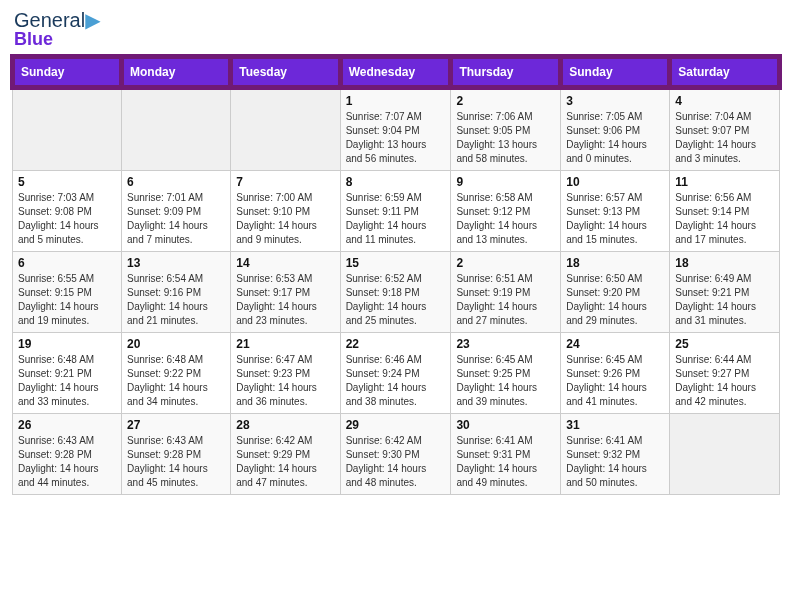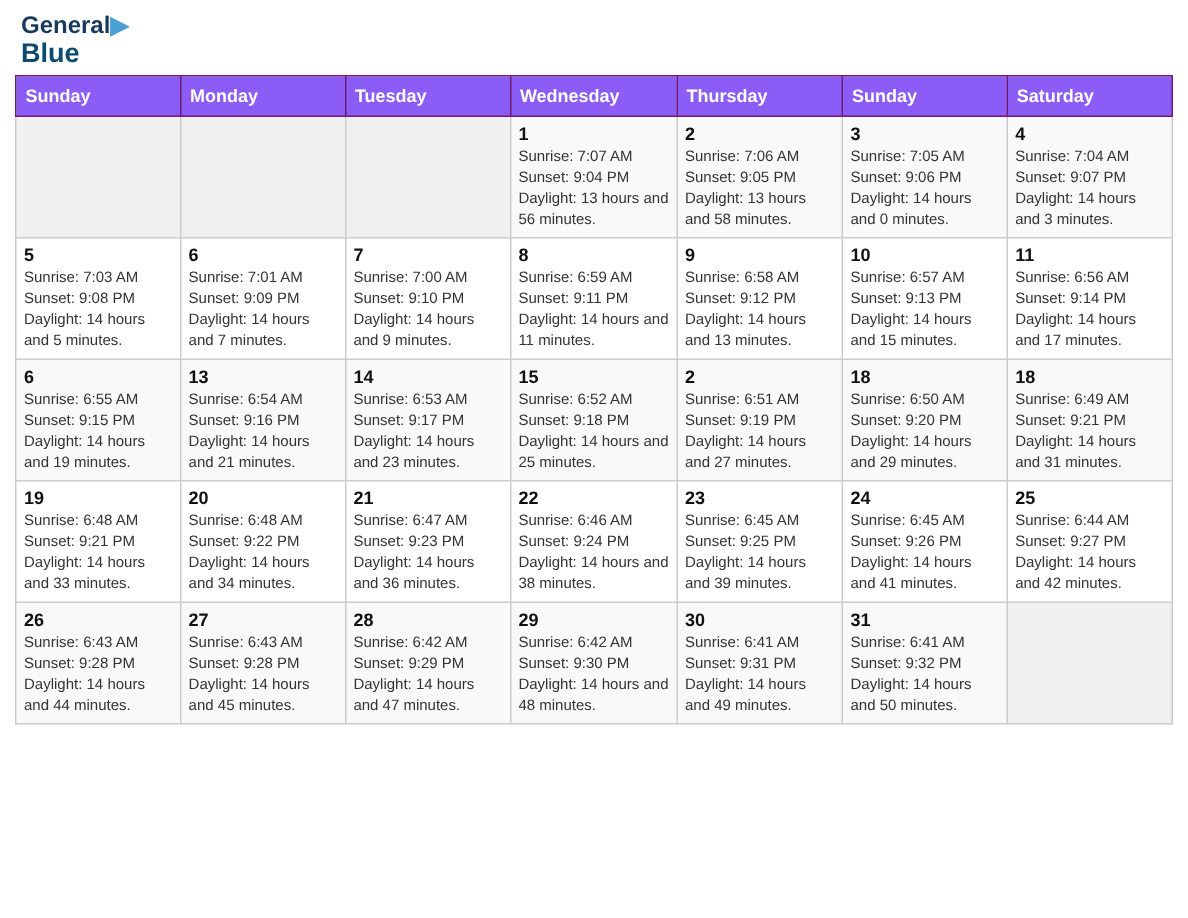--- a/index.html
+++ b/index.html
@@ -16,22 +16,22 @@
       align-items: flex-start;
       margin-bottom: 6px;
       padding: 0 4px;
     }
     .logo {
       display: flex;
       flex-direction: column;
       align-items: flex-start;
     }
     .logo-text {
-      font-size: 16px;
-      font-weight: bold;
+      font-size: 20px;
+      font-weight: normal;
       color: #1a3a5c;
       line-height: 1;
     }
     .logo-text span {
       color: #4a9fd4;
     }
     .title-block {
       text-align: right;
     }
     .month-title {
@@ -42,26 +42,26 @@
     .subtitle {
       font-size: 14px;
       color: #444;
     }
     .calendar {
       width: 100%;
       border-collapse: collapse;
       font-size: 10.5px;
     }
     .calendar thead th {
-      background-color: #8b5cf6;
+      background-color: #6d28d9;
       color: #fff;
       text-align: left;
       padding: 6px 6px;
       font-size: 12px;
-      border: 1px solid #701a75;
+      border: 5px solid #701a75;
     }
     .calendar tbody td {
       vertical-align: top;
       border: 1px solid #ccc;
       padding: 4px 5px;
       width: 113px;
       min-height: 70px;
       background: #fff;
     }
     .calendar tbody tr:nth-child(odd) td {
@@ -86,21 +86,21 @@
     }
   </style>
 </head>
 <body>
 
 <div class="header">
   <div class="logo">
     <div style="display:flex;align-items:center;gap:2px;">
       <span class="logo-text">General<span style="color:#4a9fd4;">▶</span></span>
     </div>
-    <span class="logo-text" style="color:#0c4a6e;font-size:18px;font-weight:bold;">Blue</span>
+    <span class="logo-text" style="color:#6d28d9;font-size:18px;font-weight:bold;">Blue</span>
   </div>
   <div class="title-block">
     <div class="month-title"></div>
     <div class="subtitle"></div>
   </div>
 </div>
 
 <table class="calendar">
   <thead>
     <tr id="weekday-header">

